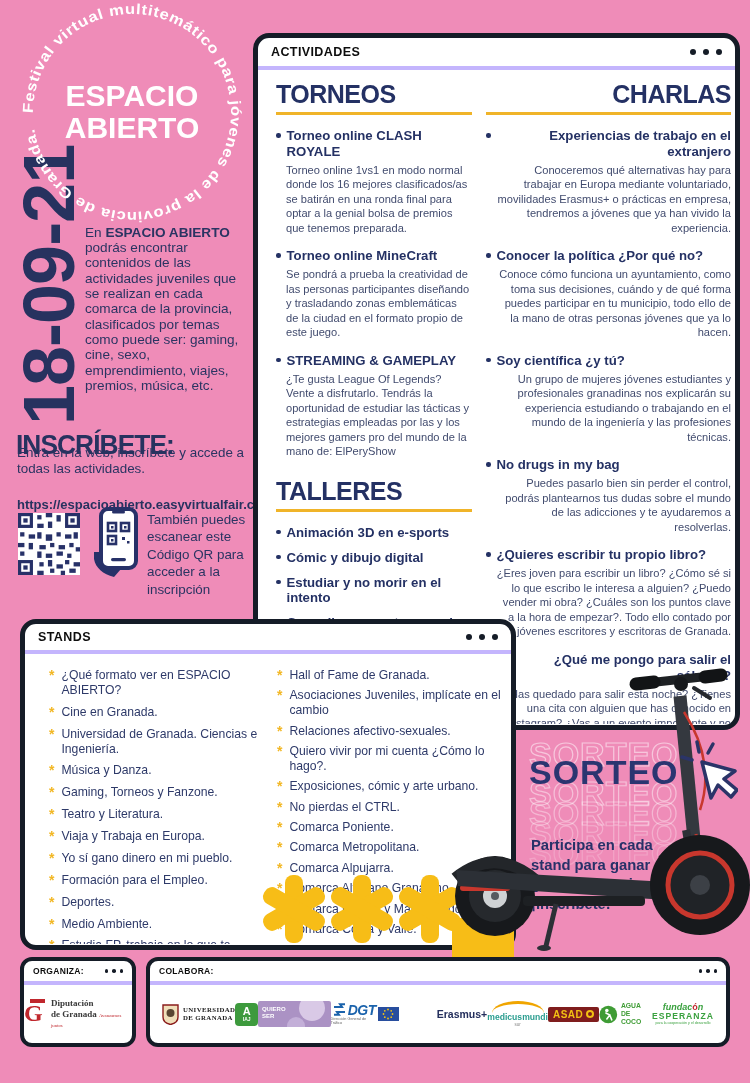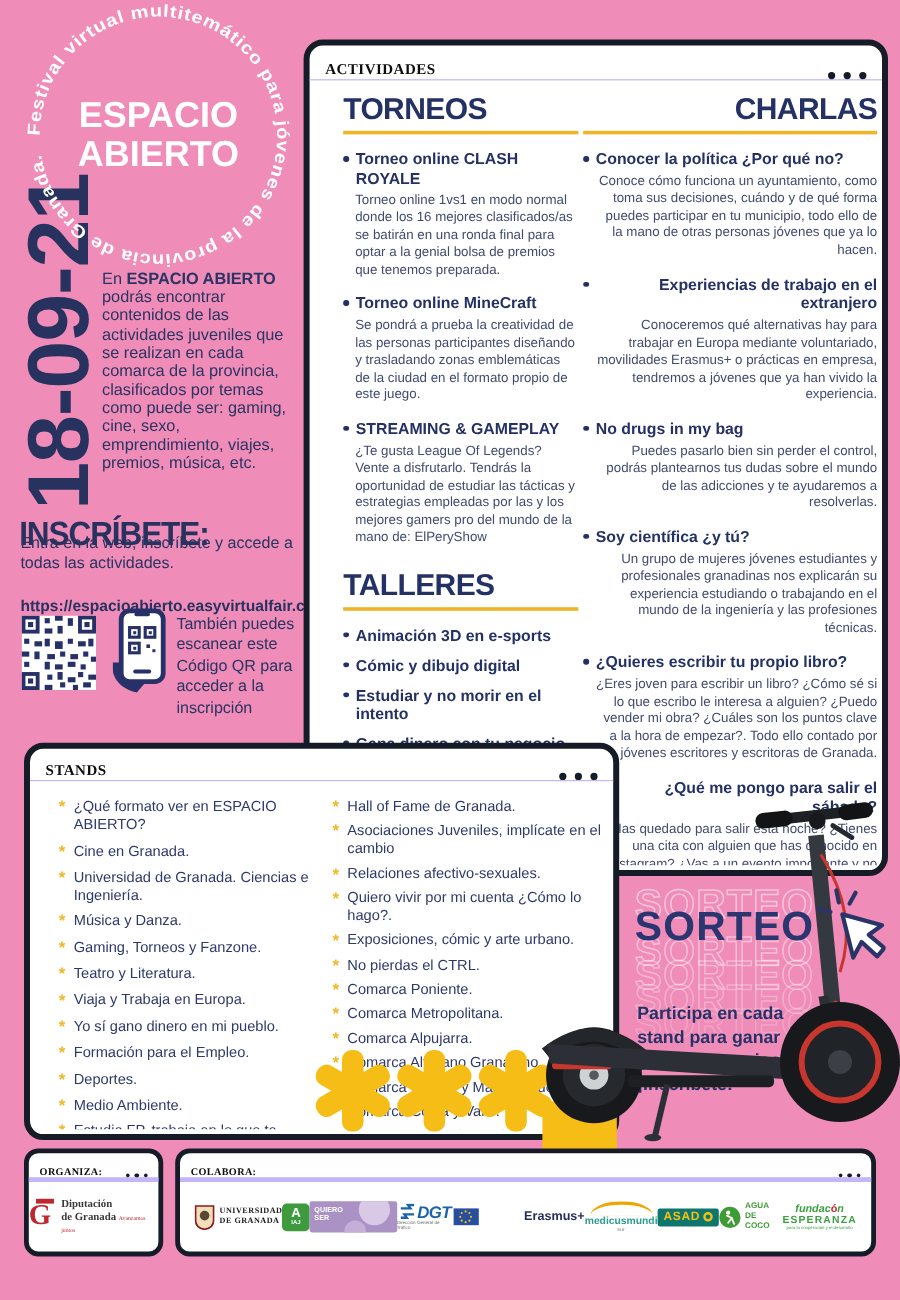--- a/index.html
+++ b/index.html
@@ -1,21 +1,21 @@
 <!DOCTYPE html>
 <html><head>
 <meta charset="utf-8">
 <style>
   html,body{margin:0;padding:0;background:#d9d9d9;}
   #poster{position:relative;width:750px;height:1083px;background:#ef8cb8;overflow:hidden;
           font-family:"Liberation Sans",sans-serif;-webkit-font-smoothing:antialiased;}
 
   
   .window{position:absolute;background:#fff;border:5px solid #151c27;border-radius:16px;box-sizing:border-box;}
-  .win-bar{display:flex;align-items:flex-end;height:28px;border-bottom:1px solid #c4b5fd;padding:0 13px;font-family:Liberation Serif, serif;}
+  .win-bar{display:flex;align-items:center;height:28px;border-bottom:4px solid #c4b5fd;padding:0 13px;}
   .win-title{font-weight:800;font-size:12.5px;letter-spacing:.4px;color:#0d0d0d;}
   .dots{margin-left:auto;display:flex;gap:7px;}
   .dots i{width:6px;height:6px;border-radius:50%;background:#151c27;display:block;}
   .window.small{border-width:4px;border-radius:12px;}
   .small .win-bar{height:20px;border-bottom-width:4px;padding:0 9px;}
   .small .win-title{font-size:8.5px;letter-spacing:.3px;}
   .small .dots{gap:4px;}
   .small .dots i{width:3.5px;height:3.5px;}
 
   
@@ -86,21 +86,21 @@
   .dgt .top{display:flex;align-items:center;gap:2px;}
   .dgt .t{font-size:14px;font-weight:900;font-style:italic;color:#1b63ac;letter-spacing:-.5px;}
   .dgt .sub{font-size:3.8px;color:#666;margin-top:1px;}
   .eu{width:21px;height:14px;background:#284e9e;display:flex;align-items:center;justify-content:center;flex:none;}
   .erasmus-t{font-size:10.5px;font-weight:700;color:#232e5c;padding-left:34px;}
   .mm{display:flex;flex-direction:column;align-items:center;line-height:1;}
   .mm-arc{width:52px;height:9px;border-top:3px solid #f0a500;border-radius:50% 50% 0 0/100% 100% 0 0;}
   .mm .t1{font-size:8.6px;font-weight:800;color:#e8772e;}
   .mm .t1 span{color:#2a9d8f;font-weight:700;}
   .mm .t2{font-size:4.5px;color:#888;margin-top:1px;}
-  .asad{background:#0f766e;border-radius:2px;padding:2px 5px;display:flex;align-items:center;gap:3px;}
+  .asad{background:#7f1d1d;border-radius:2px;padding:2px 5px;display:flex;align-items:center;gap:3px;}
   .asad .t{font-size:10px;font-weight:900;color:#f2c113;letter-spacing:.5px;}
   .asad .sun{width:8px;height:8px;border-radius:50%;border:2px solid #f2c113;box-sizing:border-box;}
   .adc{display:flex;align-items:center;gap:3px;}
   .adc-txt{font-size:6.8px;font-weight:800;color:#3f9c35;line-height:1.15;}
   .esp{display:flex;flex-direction:column;align-items:center;line-height:1;}
   .esp .t1{font-size:9px;font-weight:700;font-style:italic;color:#3aa13f;}
   .esp .t1 i{color:#c0272d;font-style:normal;}
   .esp .t2{font-size:8.6px;font-weight:800;color:#3aa13f;letter-spacing:1px;}
   .esp .t3{font-size:3.6px;color:#3aa13f;margin-top:1px;}
 </style>
@@ -204,21 +204,21 @@
     <div class="win-bar">
       <span class="win-title">ACTIVIDADES</span>
       <span class="dots">
           <i></i>
           <i></i>
           <i></i>
         </span>
     </div>
     <div style="position:relative;height:654px;overflow:hidden;">
 
-      <div class="col" style="left:28px;width:196px;">
+      <div class="col" style="left:18px;width:196px;">
         <div class="sec">
           <div class="sec-h">TORNEOS</div>
           <div class="sec-u"></div>
           <div class="act-item">
             <div class="act-title">
                 <span class="blt"></span>
                 <span>Torneo online CLASH ROYALE</span>
               </div>
             <div class="act-desc">Torneo online 1vs1 en modo normal donde los 16 mejores clasificados/as se batirán en una ronda final para optar a la genial bolsa de premios que tenemos preparada.</div>
           </div>
@@ -279,44 +279,44 @@
         </div>
       </div>
 
       <div class="col" style="left:228px;width:245px;text-align:right;">
         <div class="sec">
           <div class="sec-h">CHARLAS</div>
           <div class="sec-u"></div>
           <div class="act-item">
             <div class="act-title">
                 <span class="blt"></span>
+                <span>Experiencias de trabajo en el extranjero</span>
+              </div>
+            <div class="act-desc">Conoceremos qué alternativas hay para trabajar en Europa mediante voluntariado, movilidades Erasmus+ o prácticas en empresa, tendremos a jóvenes que ya han vivido la experiencia.</div>
+          </div>
+          <div class="act-item">
+            <div class="act-title">
+                <span class="blt"></span>
                 <span>Conocer la política ¿Por qué no?</span>
               </div>
             <div class="act-desc">Conoce cómo funciona un ayuntamiento, como toma sus decisiones, cuándo y de qué forma puedes participar en tu municipio, todo ello de la mano de otras personas jóvenes que ya lo hacen.</div>
           </div>
           <div class="act-item">
             <div class="act-title">
                 <span class="blt"></span>
-                <span>Experiencias de trabajo en el extranjero</span>
-              </div>
-            <div class="act-desc">Conoceremos qué alternativas hay para trabajar en Europa mediante voluntariado, movilidades Erasmus+ o prácticas en empresa, tendremos a jóvenes que ya han vivido la experiencia.</div>
+                <span>Soy científica ¿y tú?</span>
+              </div>
+            <div class="act-desc">Un grupo de mujeres jóvenes estudiantes y profesionales granadinas nos explicarán su experiencia estudiando o trabajando en el mundo de la ingeniería y las profesiones técnicas.</div>
           </div>
           <div class="act-item">
             <div class="act-title">
                 <span class="blt"></span>
                 <span>No drugs in my bag</span>
               </div>
             <div class="act-desc">Puedes pasarlo bien sin perder el control, podrás plantearnos tus dudas sobre el mundo de las adicciones y te ayudaremos a resolverlas.</div>
-          </div>
-          <div class="act-item">
-            <div class="act-title">
-                <span class="blt"></span>
-                <span>Soy científica ¿y tú?</span>
-              </div>
-            <div class="act-desc">Un grupo de mujeres jóvenes estudiantes y profesionales granadinas nos explicarán su experiencia estudiando o trabajando en el mundo de la ingeniería y las profesiones técnicas.</div>
           </div>
           <div class="act-item">
             <div class="act-title">
                 <span class="blt"></span>
                 <span>¿Quieres escribir tu propio libro?</span>
               </div>
             <div class="act-desc">¿Eres joven para escribir un libro? ¿Cómo sé si lo que escribo le interesa a alguien? ¿Puedo vender mi obra? ¿Cuáles son los puntos clave a la hora de empezar?. Todo ello contado por jóvenes escritores y escritoras de Granada.</div>
           </div>
           <div class="act-item">
             <div class="act-title">

